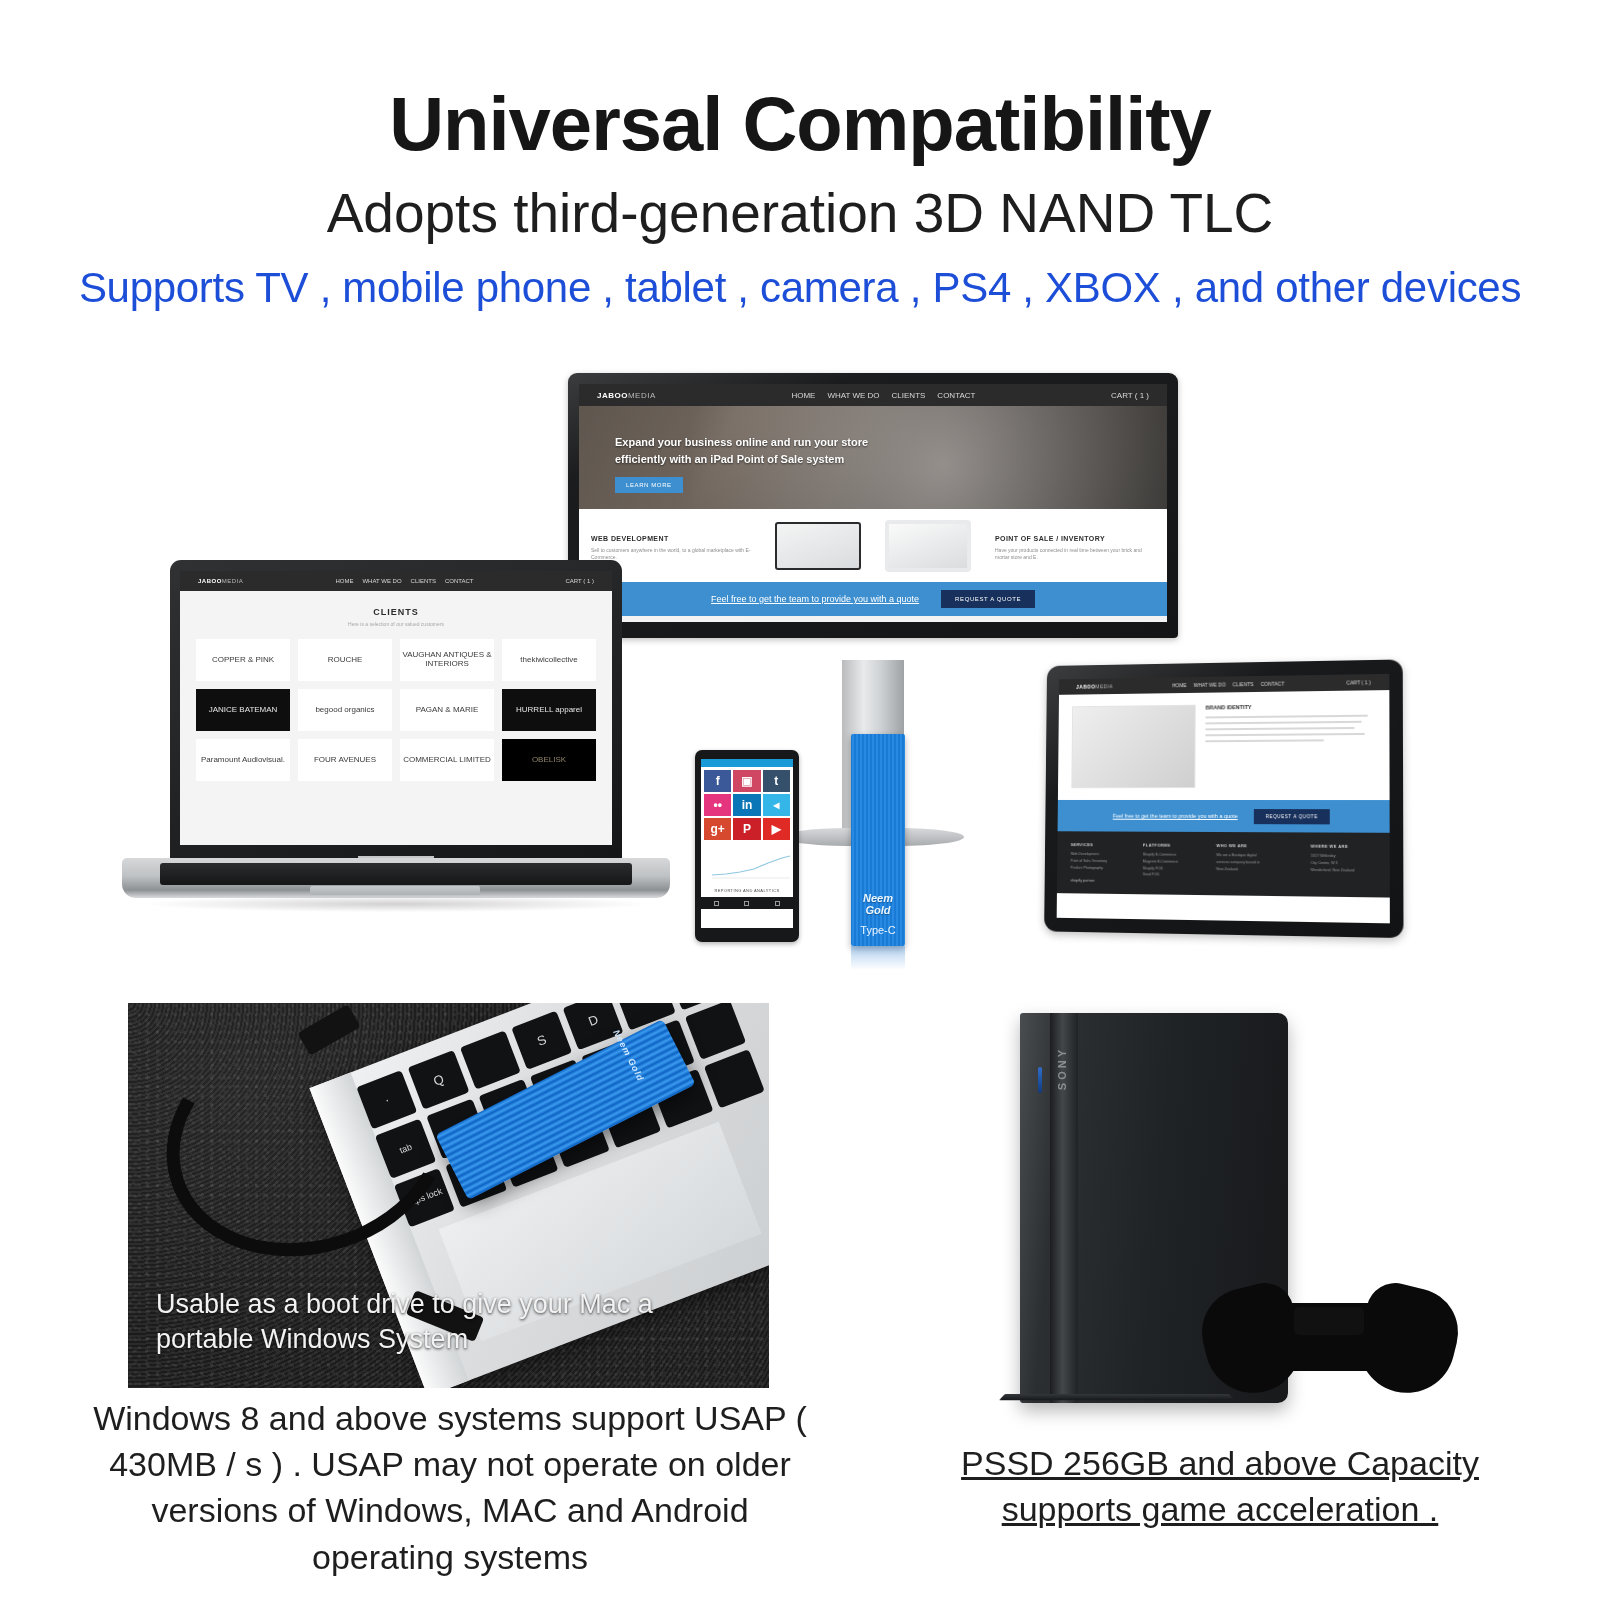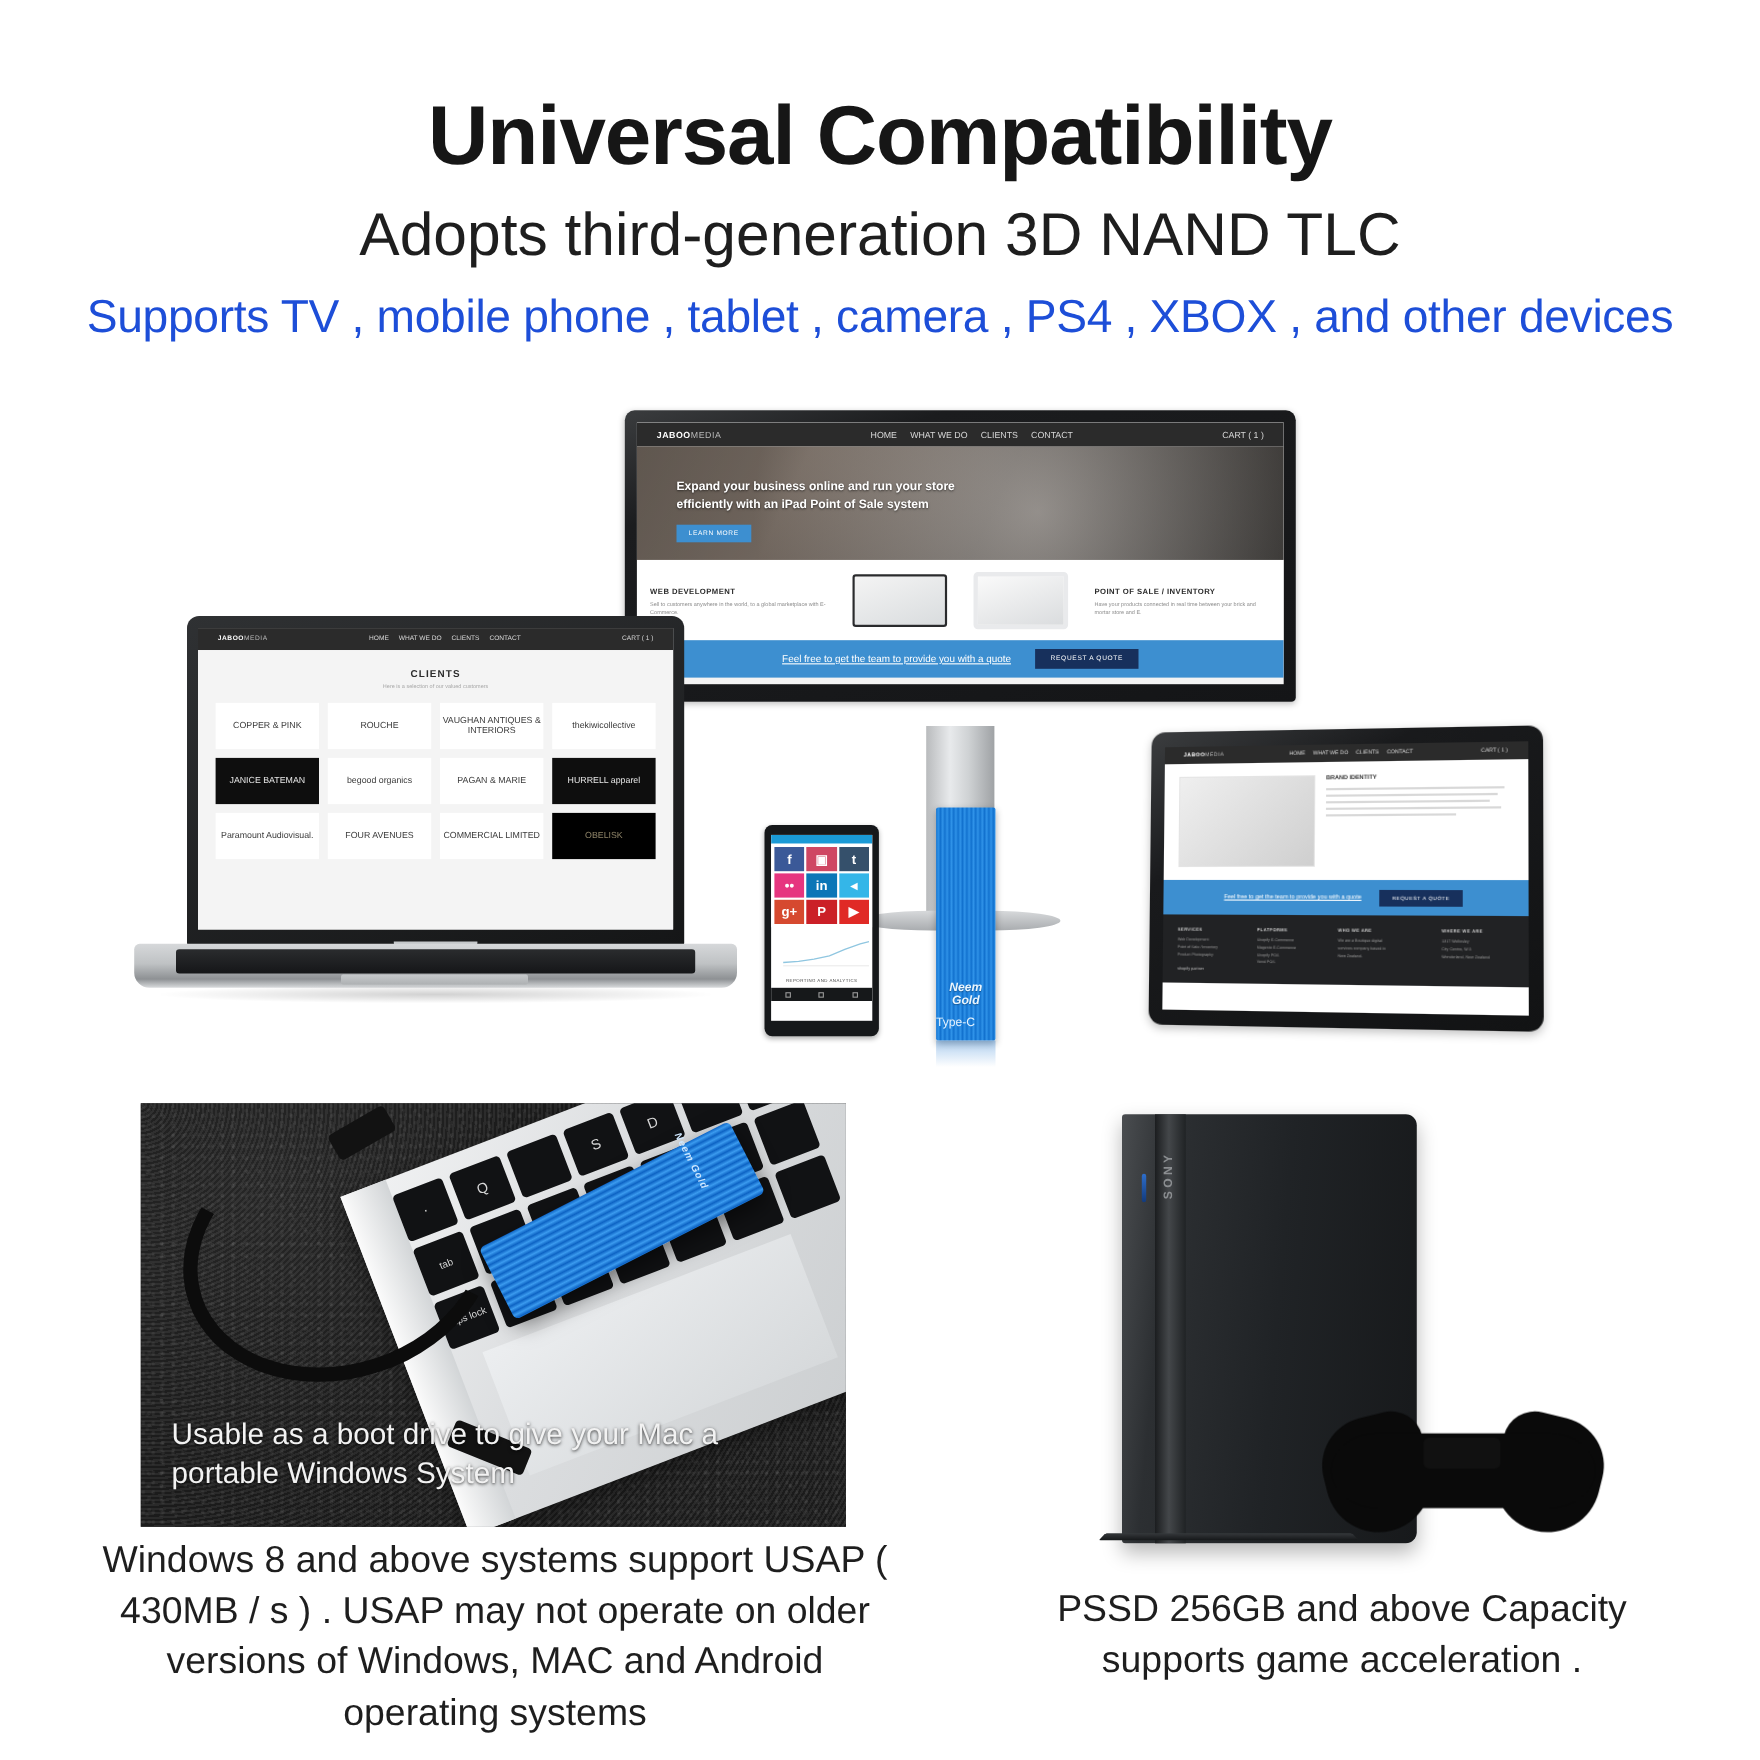--- a/index.html
+++ b/index.html
@@ -161,21 +161,21 @@
     background:repeating-linear-gradient(90deg,#1272cf 0px,#2f92e8 2px,#1272cf 4px);
     border-radius:2px;
     box-shadow:0 3px 7px rgba(0,0,0,.3);
   }
   .ssd-stick .brandmark {
     position:absolute; bottom:30px; left:0; right:0; text-align:center;
     color:#eaf6ff; font-size:11px; font-style:italic; font-weight:bold;
     text-shadow:0 1px 1px rgba(0,0,0,.3);
   }
   .ssd-stick .typec {
-    position:absolute; bottom:10px; left:0; right:0; 
+    position:absolute; bottom:10px; left:0; right:0; text-align:center;
     color:#e8f4ff; font-size:11px;
   }
   .ssd-reflection {
     position:absolute; left:851px; top:596px; width:54px; height:24px;
     background:linear-gradient(180deg, rgba(30,120,210,.35), rgba(30,120,210,0));
   }
 
   
   .photo-left {
     position:absolute; left:128px; top:1003px; width:641px; height:385px;
@@ -269,21 +269,21 @@
     background:#0a0a0a; border-radius:30px 46px 50px 50px; transform:rotate(14deg); }
   .ds-touch { position:absolute; left:84px; top:22px; width:70px; height:28px;
     background:#111; border-radius:5px; }
 
   .cap-left {
     position:absolute; left:80px; top:1395px; width:740px; text-align:center;
     font-size:34px; font-weight:300; line-height:1.36; color:#1e1e1e;
   }
   .cap-right {
     position:absolute; left:900px; top:1440px; width:640px; text-align:center;
-    font-size:34px; font-weight:300; line-height:1.36; color:#1e1e1e;
+    font-size:34px; font-weight:300; line-height:1.36; color:#1e1e1e;text-decoration:underline;
   }
 </style>
 </head>
 <body>
 
 <div class="stage">
 
   <div class="heading-block">
     <div class="h-main">Universal Compatibility</div>
     <div class="h-sub">Adopts third-generation 3D NAND TLC</div>

